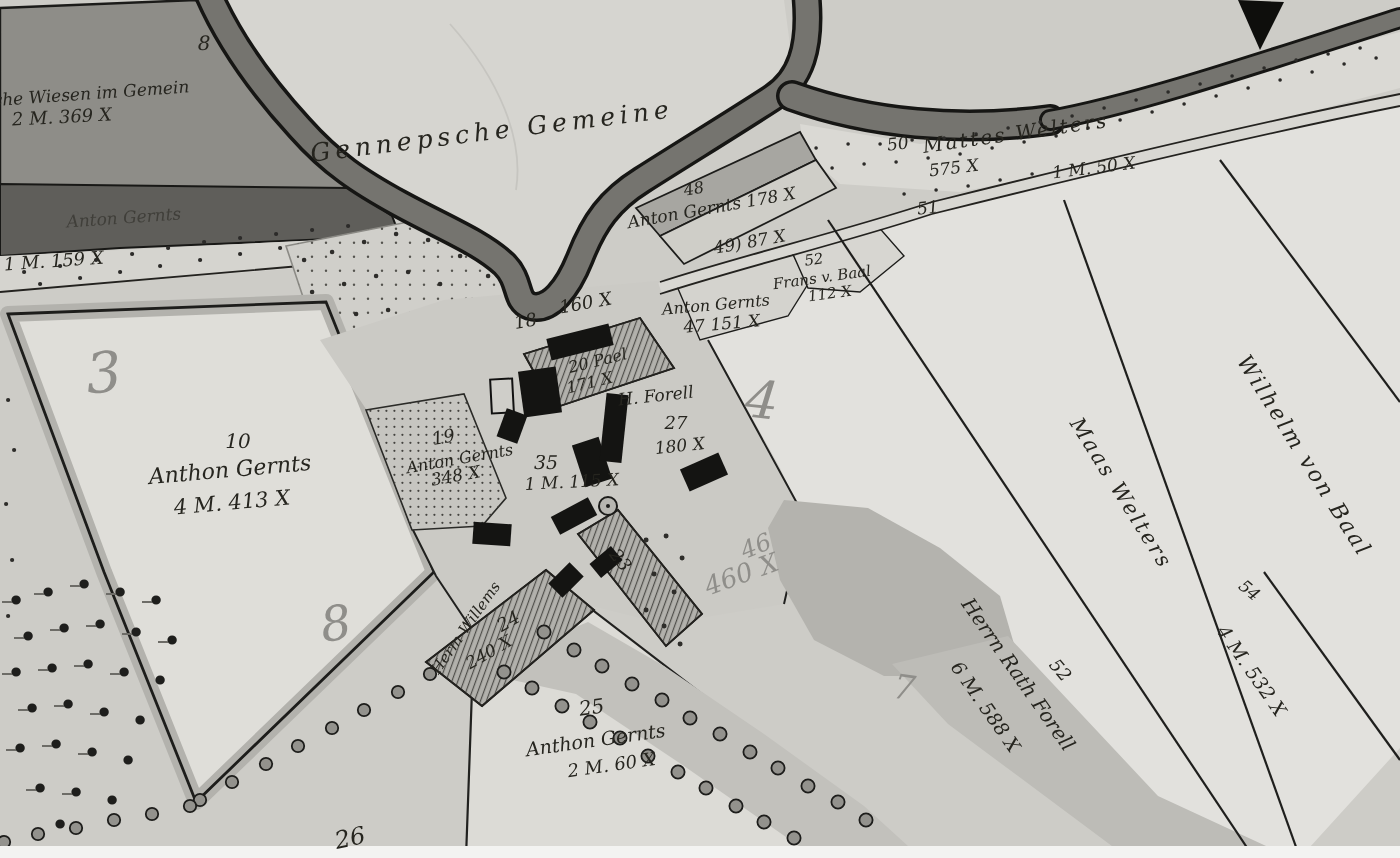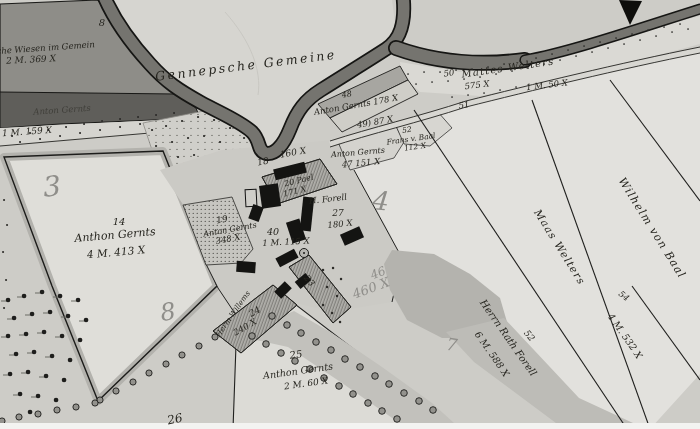--- a/index.html
+++ b/index.html
@@ -240,27 +240,27 @@
 <div class="lbl" style="left:547px;top:85px;font-size:8.5px;transform:translate(-50%,-50%) rotate(-7deg)">1 M. 50 X</div>
 <div class="lbl" style="left:464px;top:105px;font-size:8.5px;transform:translate(-50%,-50%) rotate(-7deg)">51</div>
 
 <div class="lbl" style="left:263px;top:162px;font-size:9px;transform:translate(-50%,-50%) rotate(-10deg)">18</div>
 <div class="lbl" style="left:293px;top:153px;font-size:9px;transform:translate(-50%,-50%) rotate(-10deg)">160 X</div>
 <div class="lbl" style="left:299px;top:181px;font-size:8px;transform:translate(-50%,-50%) rotate(-14deg)">20 Pael</div>
 <div class="lbl" style="left:295px;top:192px;font-size:8px;transform:translate(-50%,-50%) rotate(-14deg)">171 X</div>
 <div class="lbl" style="left:328px;top:199px;font-size:8.5px;transform:translate(-50%,-50%) rotate(-6deg)">H. Forell</div>
 <div class="lbl" style="left:338px;top:213px;font-size:9px;transform:translate(-50%,-50%)">27</div>
 <div class="lbl" style="left:340px;top:224px;font-size:8.5px;transform:translate(-50%,-50%) rotate(-6deg)">180 X</div>
-<div class="lbl" style="left:273px;top:232px;font-size:9.5px;transform:translate(-50%,-50%)">40</div>
+<div class="lbl" style="left:273px;top:232px;font-size:9.5px;transform:translate(-50%,-50%)">35</div>
 <div class="lbl" style="left:286px;top:242px;font-size:8.5px;transform:translate(-50%,-50%) rotate(-3deg)">1 M. 115 X</div>
 <div class="lbl" style="left:222px;top:220px;font-size:9px;transform:translate(-50%,-50%) rotate(-10deg)">19</div>
 <div class="lbl" style="left:230px;top:230px;font-size:8px;transform:translate(-50%,-50%) rotate(-10deg)">Anton Gernts</div>
 <div class="lbl" style="left:228px;top:239px;font-size:8.5px;transform:translate(-50%,-50%) rotate(-10deg)">348 X</div>
 
-<div class="lbl" style="left:119px;top:222px;font-size:10px;transform:translate(-50%,-50%)">14</div>
+<div class="lbl" style="left:119px;top:222px;font-size:10px;transform:translate(-50%,-50%)">10</div>
 <div class="lbl" style="left:115px;top:235px;font-size:11px;transform:translate(-50%,-50%) rotate(-5deg)">Anthon Gernts</div>
 <div class="lbl" style="left:116px;top:252px;font-size:10.5px;transform:translate(-50%,-50%) rotate(-5deg)">4 M. 413 X</div>
 
 <div class="lbl" style="left:296px;top:355px;font-size:10px;transform:translate(-50%,-50%) rotate(-8deg)">25</div>
 <div class="lbl" style="left:298px;top:371px;font-size:9.5px;transform:translate(-50%,-50%) rotate(-8deg)">Anthon Gernts</div>
 <div class="lbl" style="left:306px;top:384px;font-size:9px;transform:translate(-50%,-50%) rotate(-8deg)">2 M. 60 X</div>
 <div class="lbl" style="left:175px;top:419px;font-size:12px;transform:translate(-50%,-50%) rotate(-12deg)">26</div>
 
 <div class="lbl" style="left:233px;top:314px;font-size:7.5px;transform:translate(-50%,-50%) rotate(-55deg)">Herm Willems</div>
 <div class="lbl" style="left:255px;top:312px;font-size:9px;transform:translate(-50%,-50%) rotate(-30deg)">24</div>

